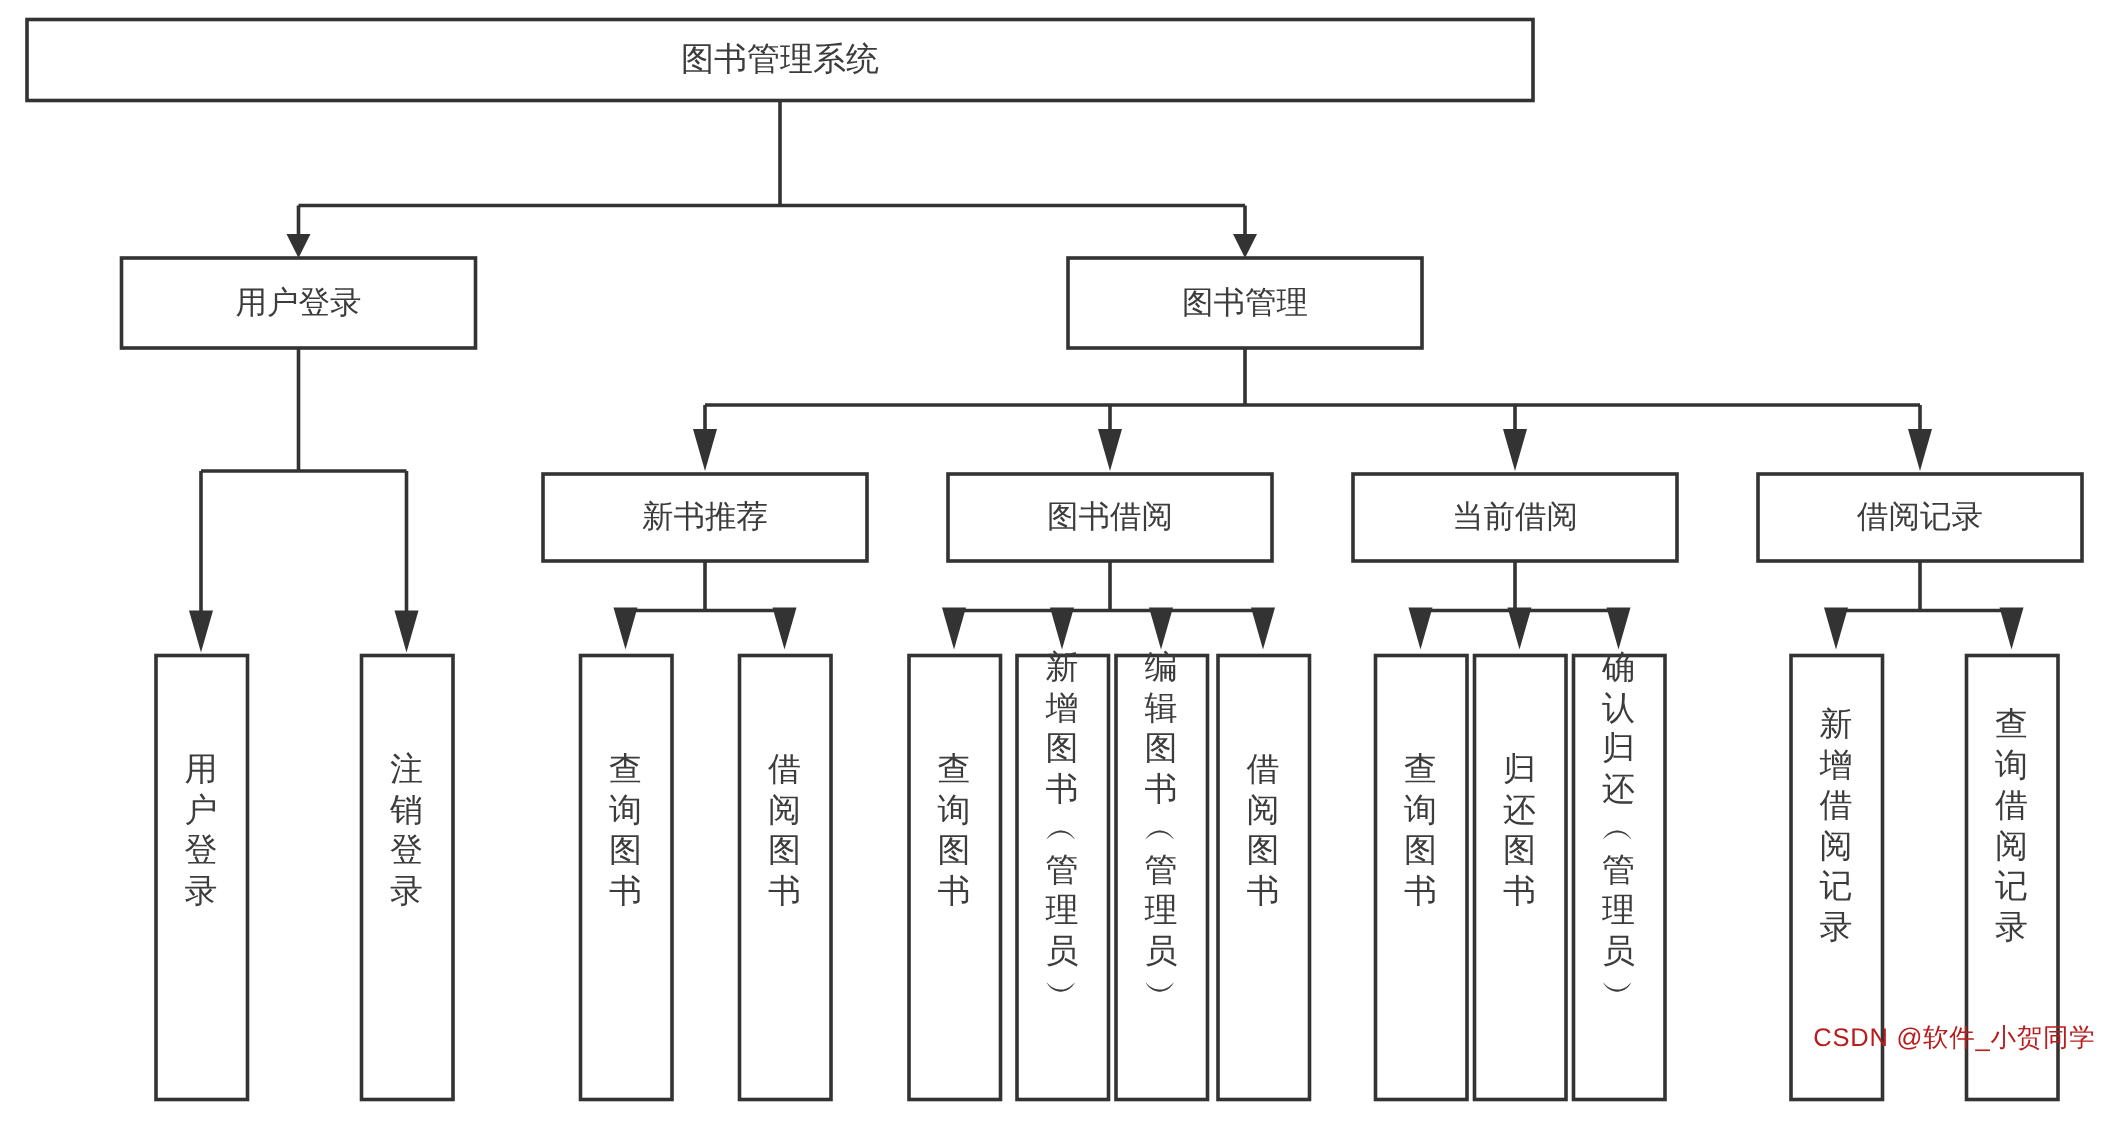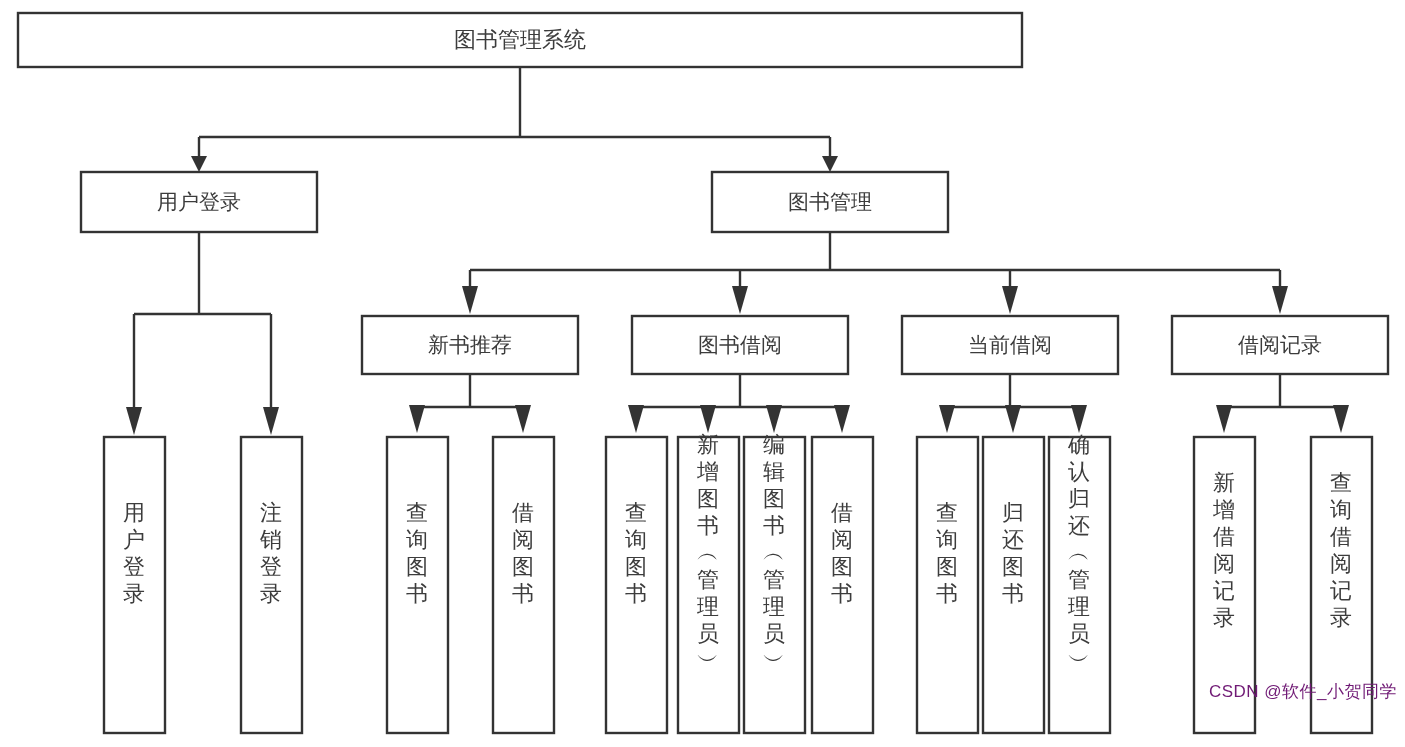--- a/index.html
+++ b/index.html
@@ -49,21 +49,21 @@
   .arrow-head {
     fill: #333333;
     stroke: none;
   }
   .watermark {
     position: absolute;
     right: 8px;
     bottom: 6px;
     font-family: "Liberation Sans", "DejaVu Sans", sans-serif;
     font-size: 17px;
-    color: #701a75;
+    color: #b91c1c;
     letter-spacing: 0.5px;
     white-space: nowrap;
     user-select: none;
   }
 </style>
 </head>
 <body>
 
 <div id="diagram-root">
   <svg class="tree" width="1405" height="747" viewBox="0 0 1405 747" xmlns="http://www.w3.org/2000/svg">

